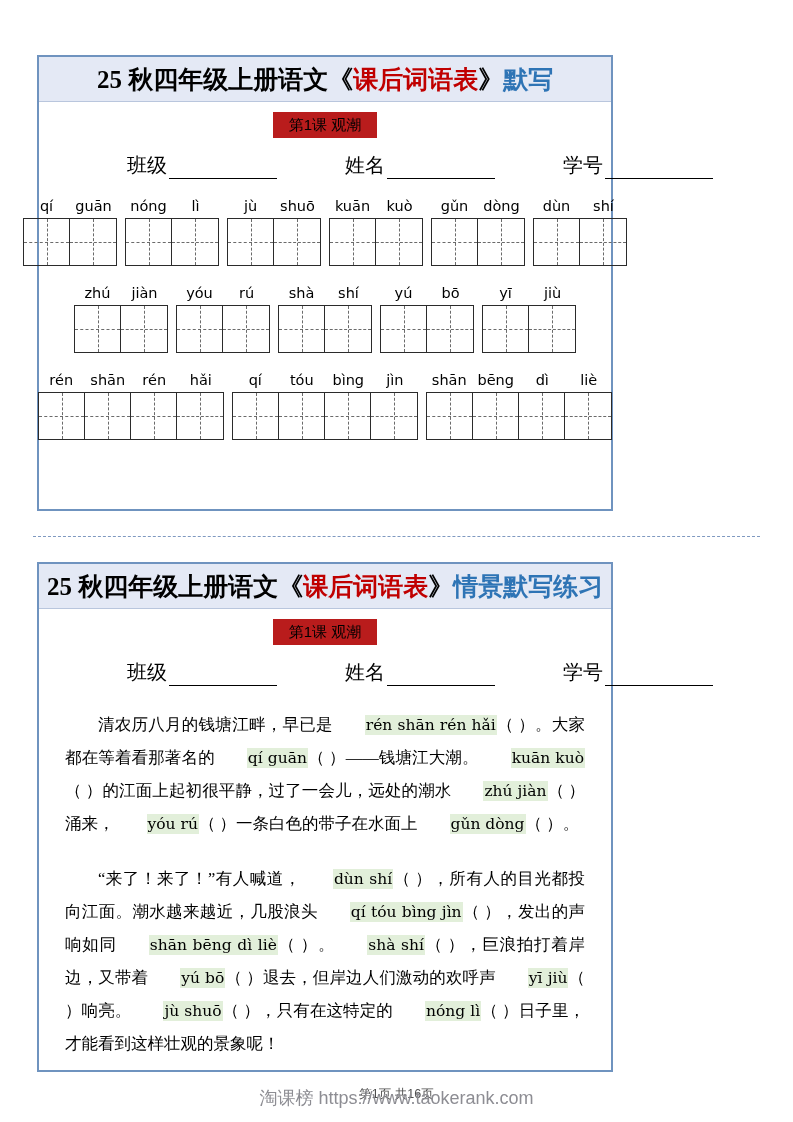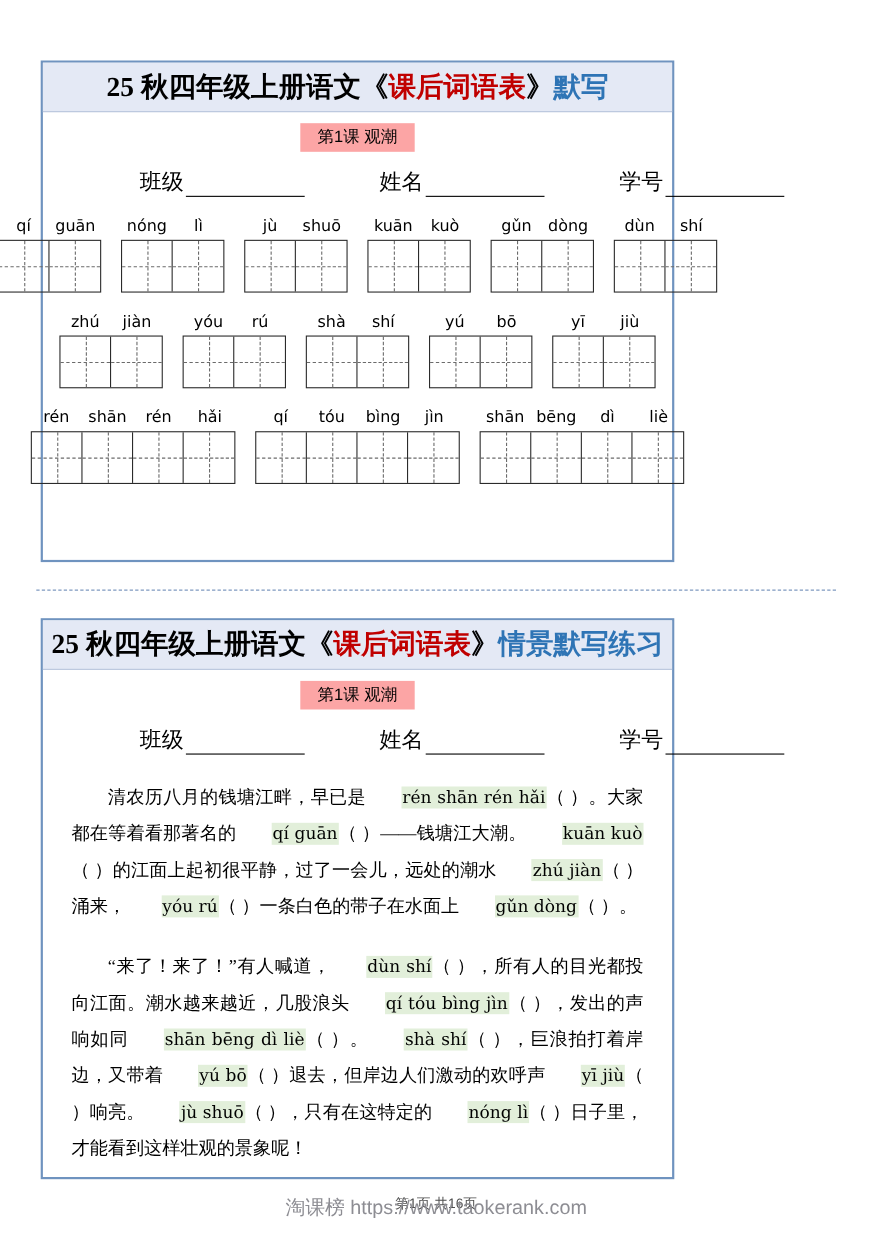--- a/index.html
+++ b/index.html
@@ -57,21 +57,21 @@
   .title .t-blue { color: #2e74b5; }
   .title .brk { color: #000000; font-weight: bold; }
 
   
   .badge-row {
     display: flex;
     justify-content: center;
     margin-top: 10px;
   }
   .lesson-badge {
-    background: #fca5a5;
+    background: #b91c1c;
     color: #000000;
     font-family: "Liberation Sans", "DejaVu Sans", sans-serif;
     font-size: 15px;
     padding: 4px 16px 5px 16px;
     white-space: nowrap;
     line-height: 1.15;
   }
 
   
   .info-row {
@@ -98,21 +98,21 @@
   .info-pos-1 { margin-left: 88px; }
   .info-pos-2 { margin-left: 68px; }
   .info-pos-3 { margin-left: 68px; }
 
   
   .grid-row {
     display: flex;
     justify-content: center;
     align-items: flex-start;
     margin-top: 20px;
-    gap: 18px;
+    gap: 8px;
   }
   .word-block {
     display: flex;
     flex-direction: column;
     align-items: stretch;
   }
   .pinyin-line {
     display: flex;
     justify-content: space-around;
     margin-bottom: 3px;

